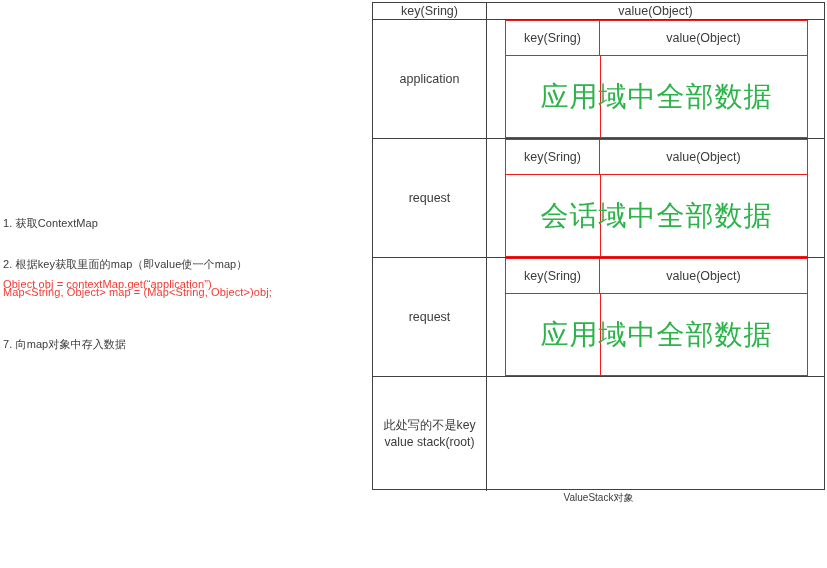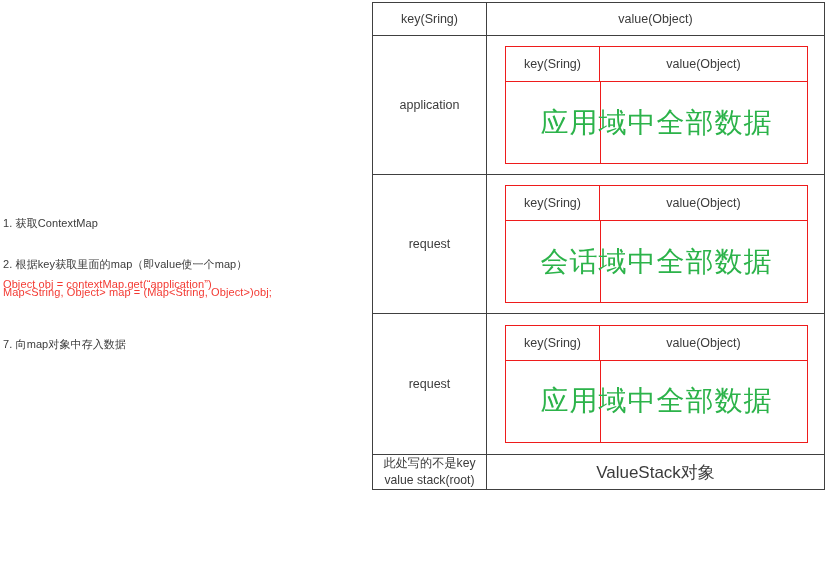--- a/index.html
+++ b/index.html
@@ -53,21 +53,21 @@
     box-sizing: border-box;
     display: flex;
     flex-direction: column;
   }
   .outer-row {
     display: flex;
     flex-direction: row;
     border-bottom: 1.3px solid #404040;
     box-sizing: border-box;
   }
-  .outer-row:last-child { border-bottom: none; }
+  .outer-row:last-child { border-bottom: none; flex-direction: column; }
 
   .outer-row.header-row  { height: 36px; }
   .outer-row.scope-row-1 { height: 152px; }
   .outer-row.scope-row-2 { height: 151px; }
   .outer-row.scope-row-3 { height: 154px; }
   .outer-row.stack-row   { flex: 1 1 auto; }
 
   .cell-key {
     width: 114px;
     flex: 0 0 114px;
@@ -154,21 +154,21 @@
     z-index: 2;
     background: transparent;
   }
 
   .stack-key-text {
     font-size: 12.2px;
     line-height: 17px;
     text-align: center;
   }
   .stack-value-text {
-    font-size: 17px;
+    font-size: 10px;
     text-align: right;
   }
 </style>
 </head>
 <body>
 
 <div id="notes-panel">
   <div class="note-line" id="note-1">1. 获取ContextMap</div>
 
   <div class="note-line" id="note-2">2. 根据key获取里面的map（即value使一个map）</div>

